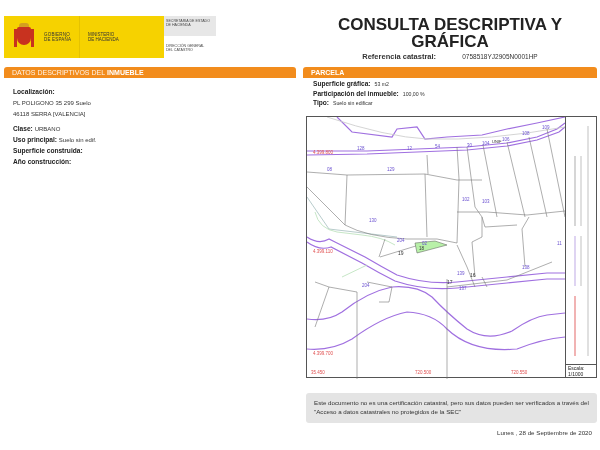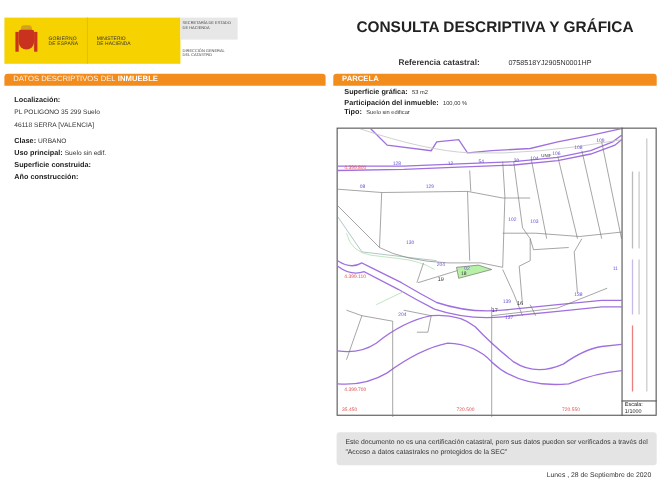--- a/index.html
+++ b/index.html
@@ -12,21 +12,21 @@
   .shield .c1 { position: absolute; left: 5px; top: 4px; width: 14px; height: 18px; background: #c8321f; border-radius: 2px 2px 7px 7px; }
   .shield .c2 { position: absolute; left: 2px; top: 6px; width: 3px; height: 18px; background: #c8321f; }
   .shield .c3 { position: absolute; right: 2px; top: 6px; width: 3px; height: 18px; background: #c8321f; }
   .shield .crown { position: absolute; left: 7px; top: 0; width: 10px; height: 5px; background: #d4a020; border-radius: 3px 3px 0 0; }
   .logo-gov .txt { font-size: 4.5px; line-height: 5px; color: #333; letter-spacing: .2px; }
   .logo-min { width: 84px; height: 42px; background: #f6d200; display: flex; align-items: center; padding-left: 8px; font-size: 4.5px; line-height: 5px; color: #333; }
   .logo-dir { width: 52px; height: 42px; display: flex; flex-direction: column; }
   .logo-dir .top { background: #e7e7e7; height: 20px; font-size: 3.6px; line-height: 4.2px; padding: 3px 2px; color: #444; }
   .logo-dir .bot { font-size: 3.6px; line-height: 4.2px; padding: 8px 2px 0; color: #444; }
 
-  .title { position: absolute; left: 300px; width: 300px; top: 16px; text-align: center; font-weight: bold; font-size: 14px; line-height: 17px; color: #222; }
+  .title { position: absolute; left: 300px; width: 300px; top: 16px; text-align: center; font-weight: bold; font-size: 17px; line-height: 17px; color: #222; }
   .refline { position: absolute; left: 300px; width: 300px; top: 52px; text-align: center; font-size: 7.5px; color: #333; }
   .refline b { font-weight: bold; margin-right: 24px; }
   .refline span.val { font-size: 6.5px; }
 
   .panel-head { position: absolute; height: 11px; background: #f28c1c; color: #fff; font-weight: bold; font-size: 7px; line-height: 11px; padding-left: 8px; border-radius: 3px 3px 0 0; }
   .panel-head .light { font-weight: normal; opacity: .9; }
 
   .desc { position: absolute; left: 13px; top: 86px; width: 280px; font-size: 6.6px; color: #222; }
   .desc .lbl { font-weight: bold; }
   .desc .val { font-size: 6px; color: #333; }

